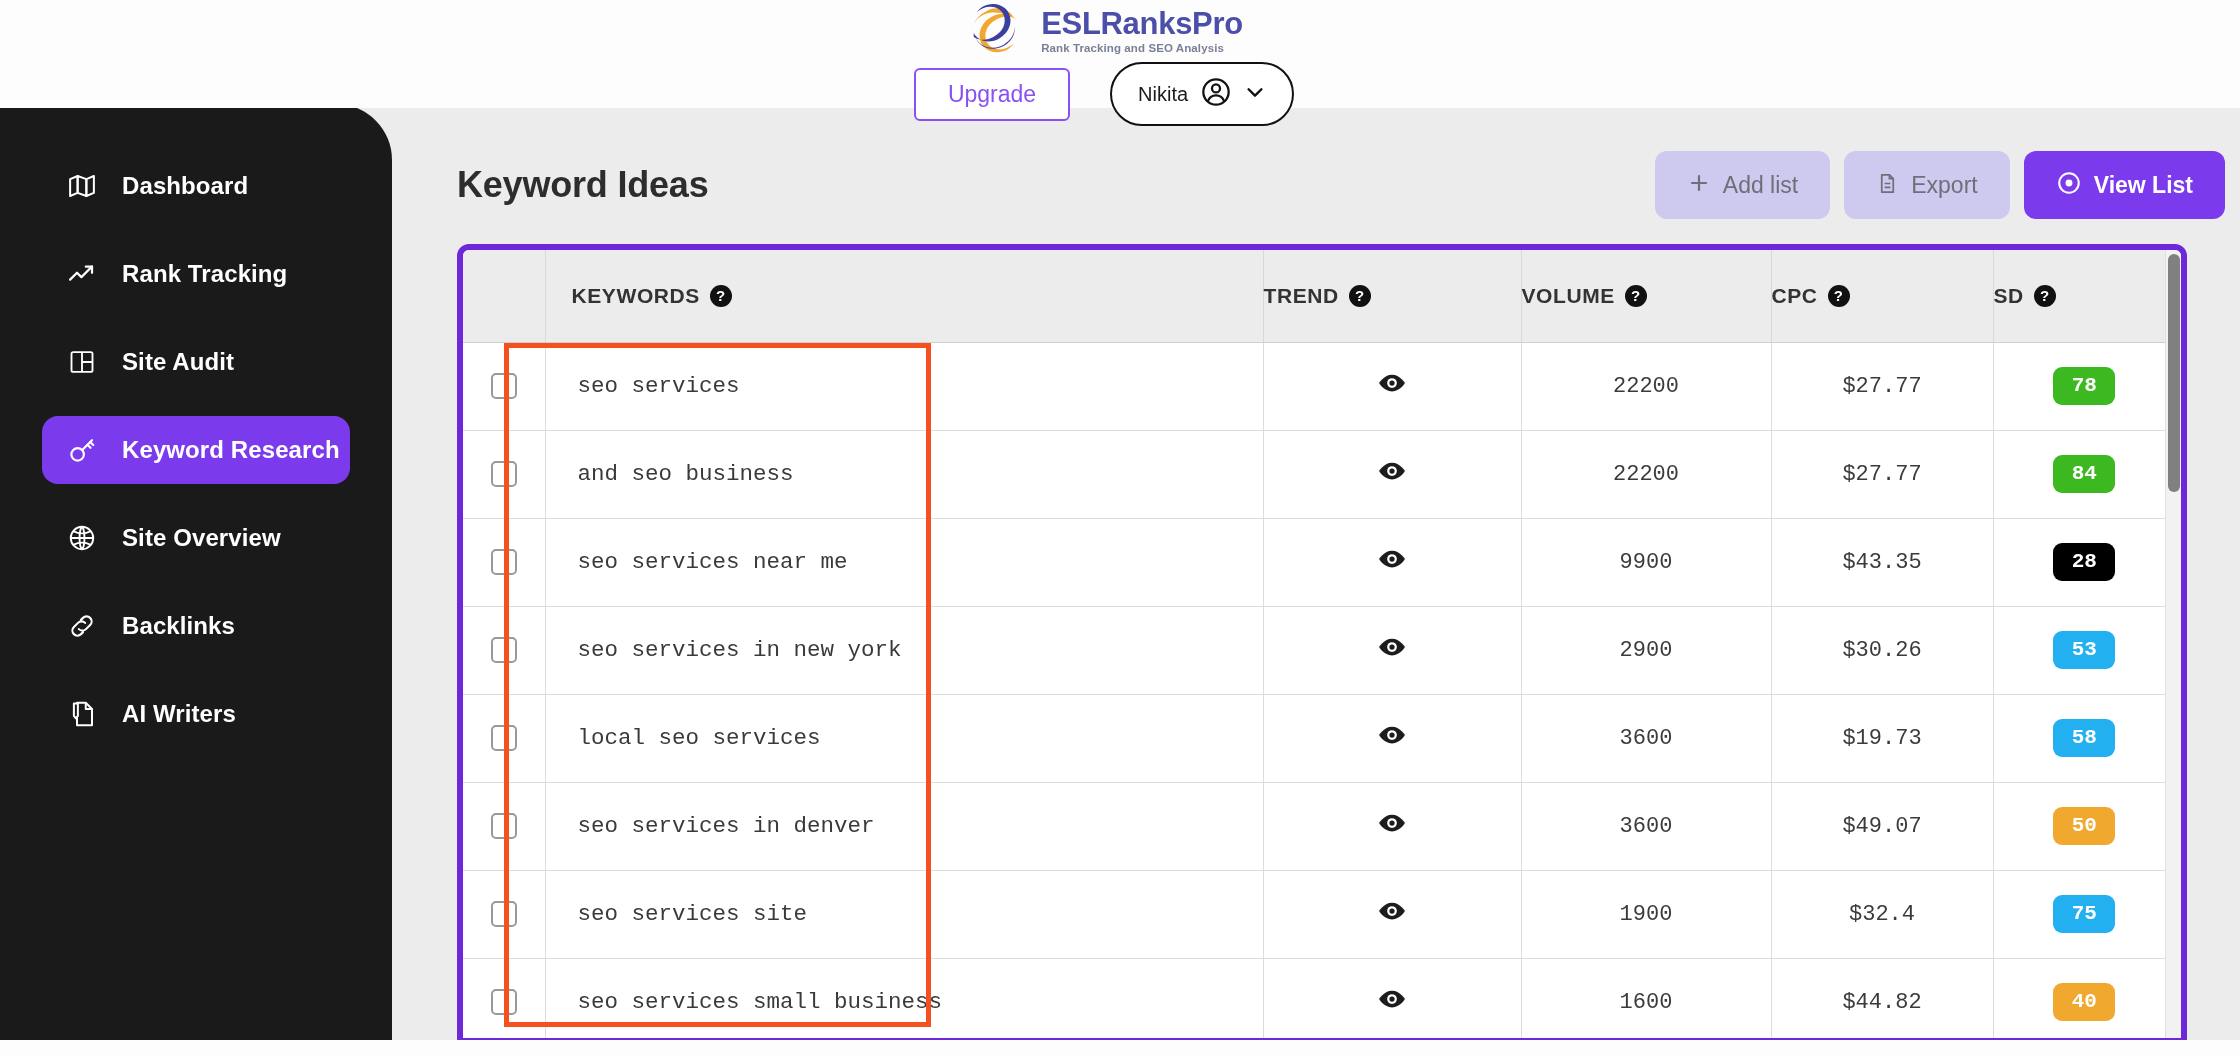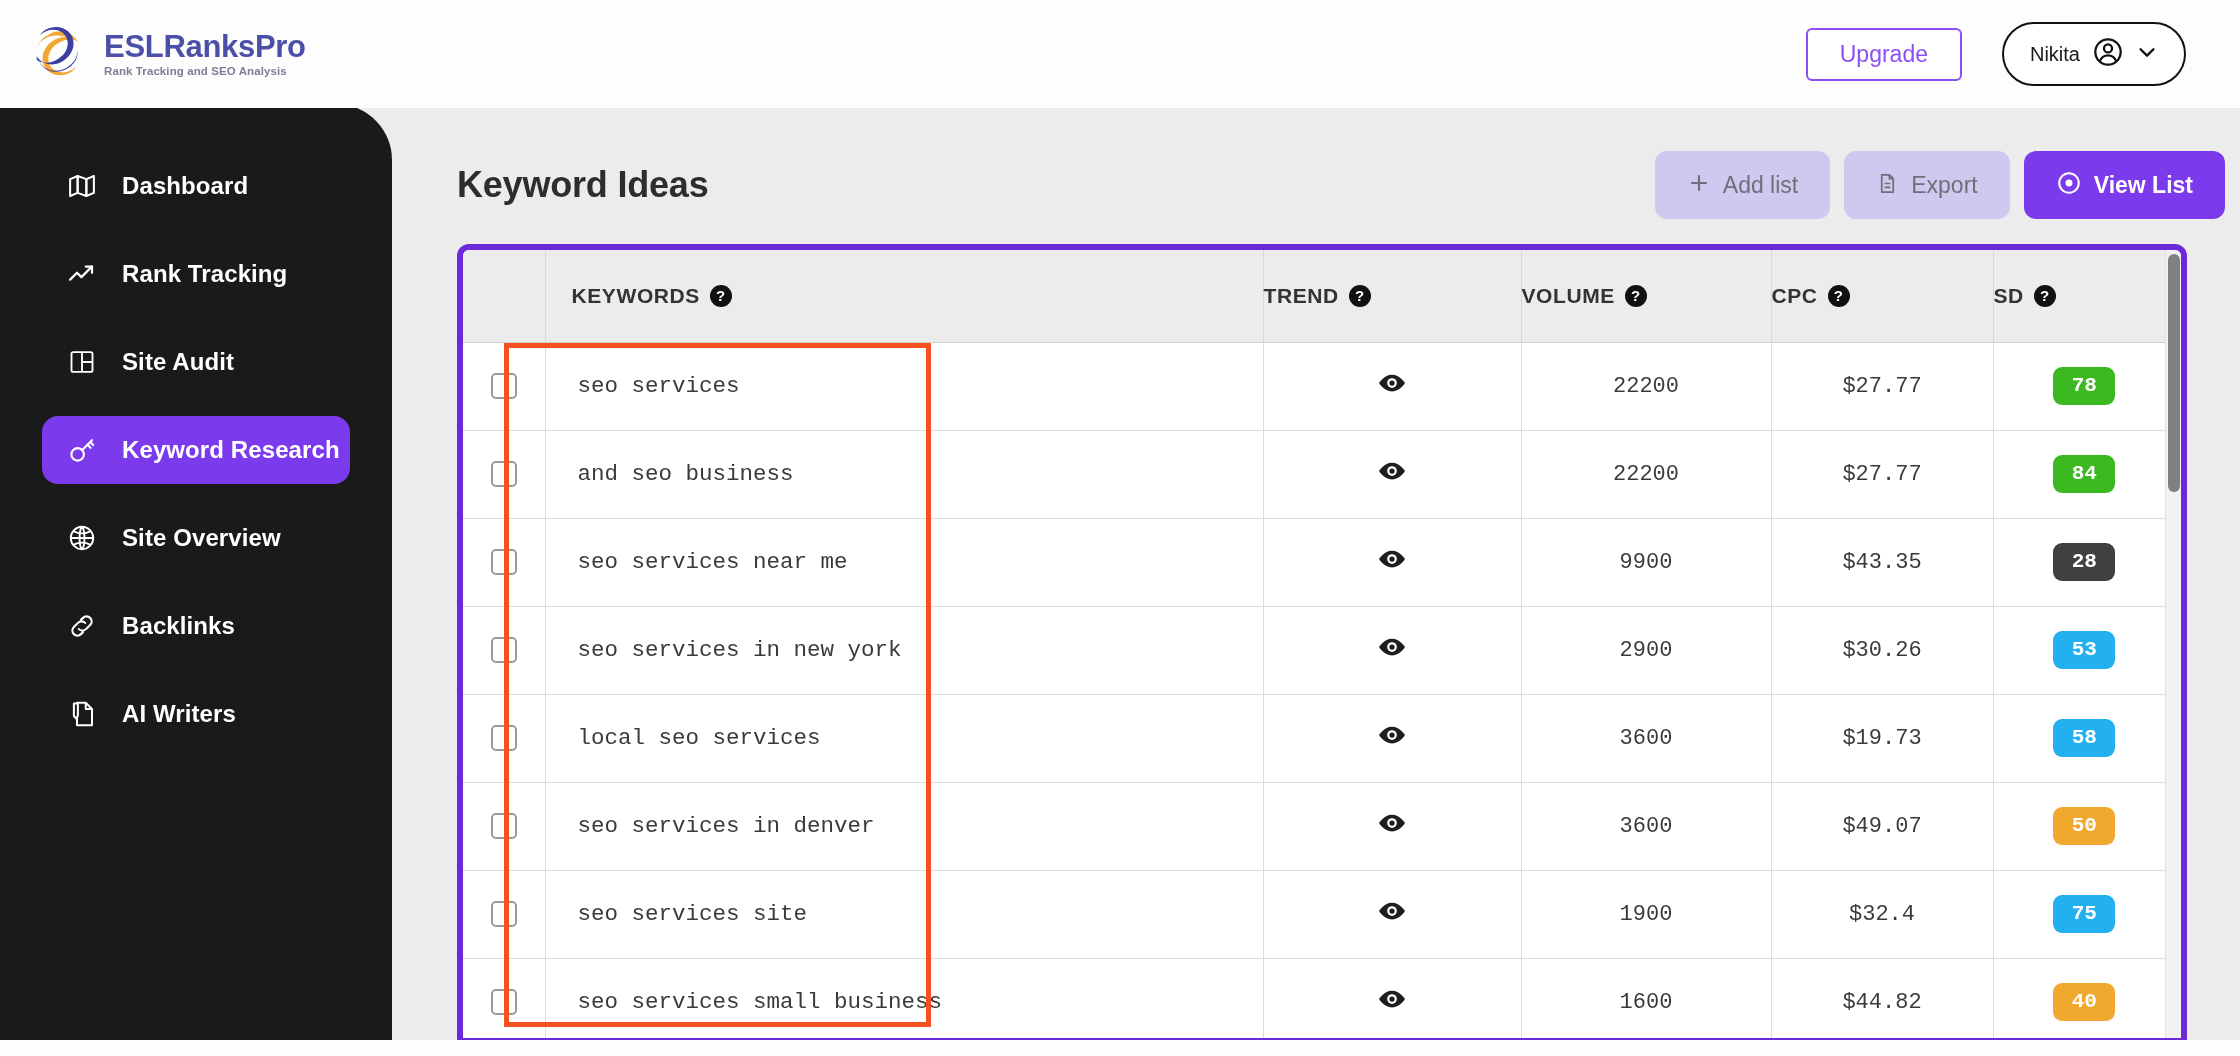--- a/index.html
+++ b/index.html
@@ -9,22 +9,23 @@
     background: #ffffff;
     overflow: hidden;
   }
   #root { position: relative; width: 2240px; height: 1056px; background: #ececec; }
 
   
   .topbar {
     position: absolute; top: 0; left: 0; width: 2240px; height: 108px;
     background: #fdfdfd;
     display: flex; align-items: center; justify-content: space-between;
-    padding: 0 54px 0 28px;
+    padding: 0 54px 0 22px;
     z-index: 40;
+    flex-direction: column;
   }
   .brand { display: flex; align-items: center; gap: 14px; }
   .brand-mark { width: 62px; height: 62px; flex: 0 0 62px; }
   .brand-text { display: flex; flex-direction: column; gap: 3px; }
   .brand-name { font-size: 31px; font-weight: 700; color: #4b4fa8; letter-spacing: -0.3px; line-height: 1; }
   .brand-tag { font-size: 11.5px; font-weight: 600; color: #7b7f95; letter-spacing: 0.1px; }
 
   .top-actions { display: flex; align-items: center; gap: 40px; }
   .btn-upgrade {
     border: 2px solid #8a4ff5; color: #8a4ff5; background: #ffffff;
@@ -373,21 +374,21 @@
               <td class="kw">seo services near me</td>
               <td><span class="eye">
                   <svg width="30" height="30" viewBox="0 0 24 24">
                     <path d="M1.6 12S5.6 5.3 12 5.3 22.4 12 22.4 12 18.4 18.7 12 18.7 1.6 12 1.6 12z" fill="#1d1d1d"></path>
                     <circle cx="12" cy="12" r="3.9" fill="#ffffff"></circle>
                     <circle cx="12" cy="12" r="2.1" fill="#1d1d1d"></circle>
                   </svg>
                 </span></td>
               <td>9900</td>
               <td>$43.35</td>
-              <td><span class="badge" style="background:#404040">28</span></td>
+              <td><span class="badge" style="background:#000000">28</span></td>
             </tr>
             <tr>
               <td class="cb"><span class="chk"></span></td>
               <td class="kw">seo services in new york</td>
               <td><span class="eye">
                   <svg width="30" height="30" viewBox="0 0 24 24">
                     <path d="M1.6 12S5.6 5.3 12 5.3 22.4 12 22.4 12 18.4 18.7 12 18.7 1.6 12 1.6 12z" fill="#1d1d1d"></path>
                     <circle cx="12" cy="12" r="3.9" fill="#ffffff"></circle>
                     <circle cx="12" cy="12" r="2.1" fill="#1d1d1d"></circle>
                   </svg>

